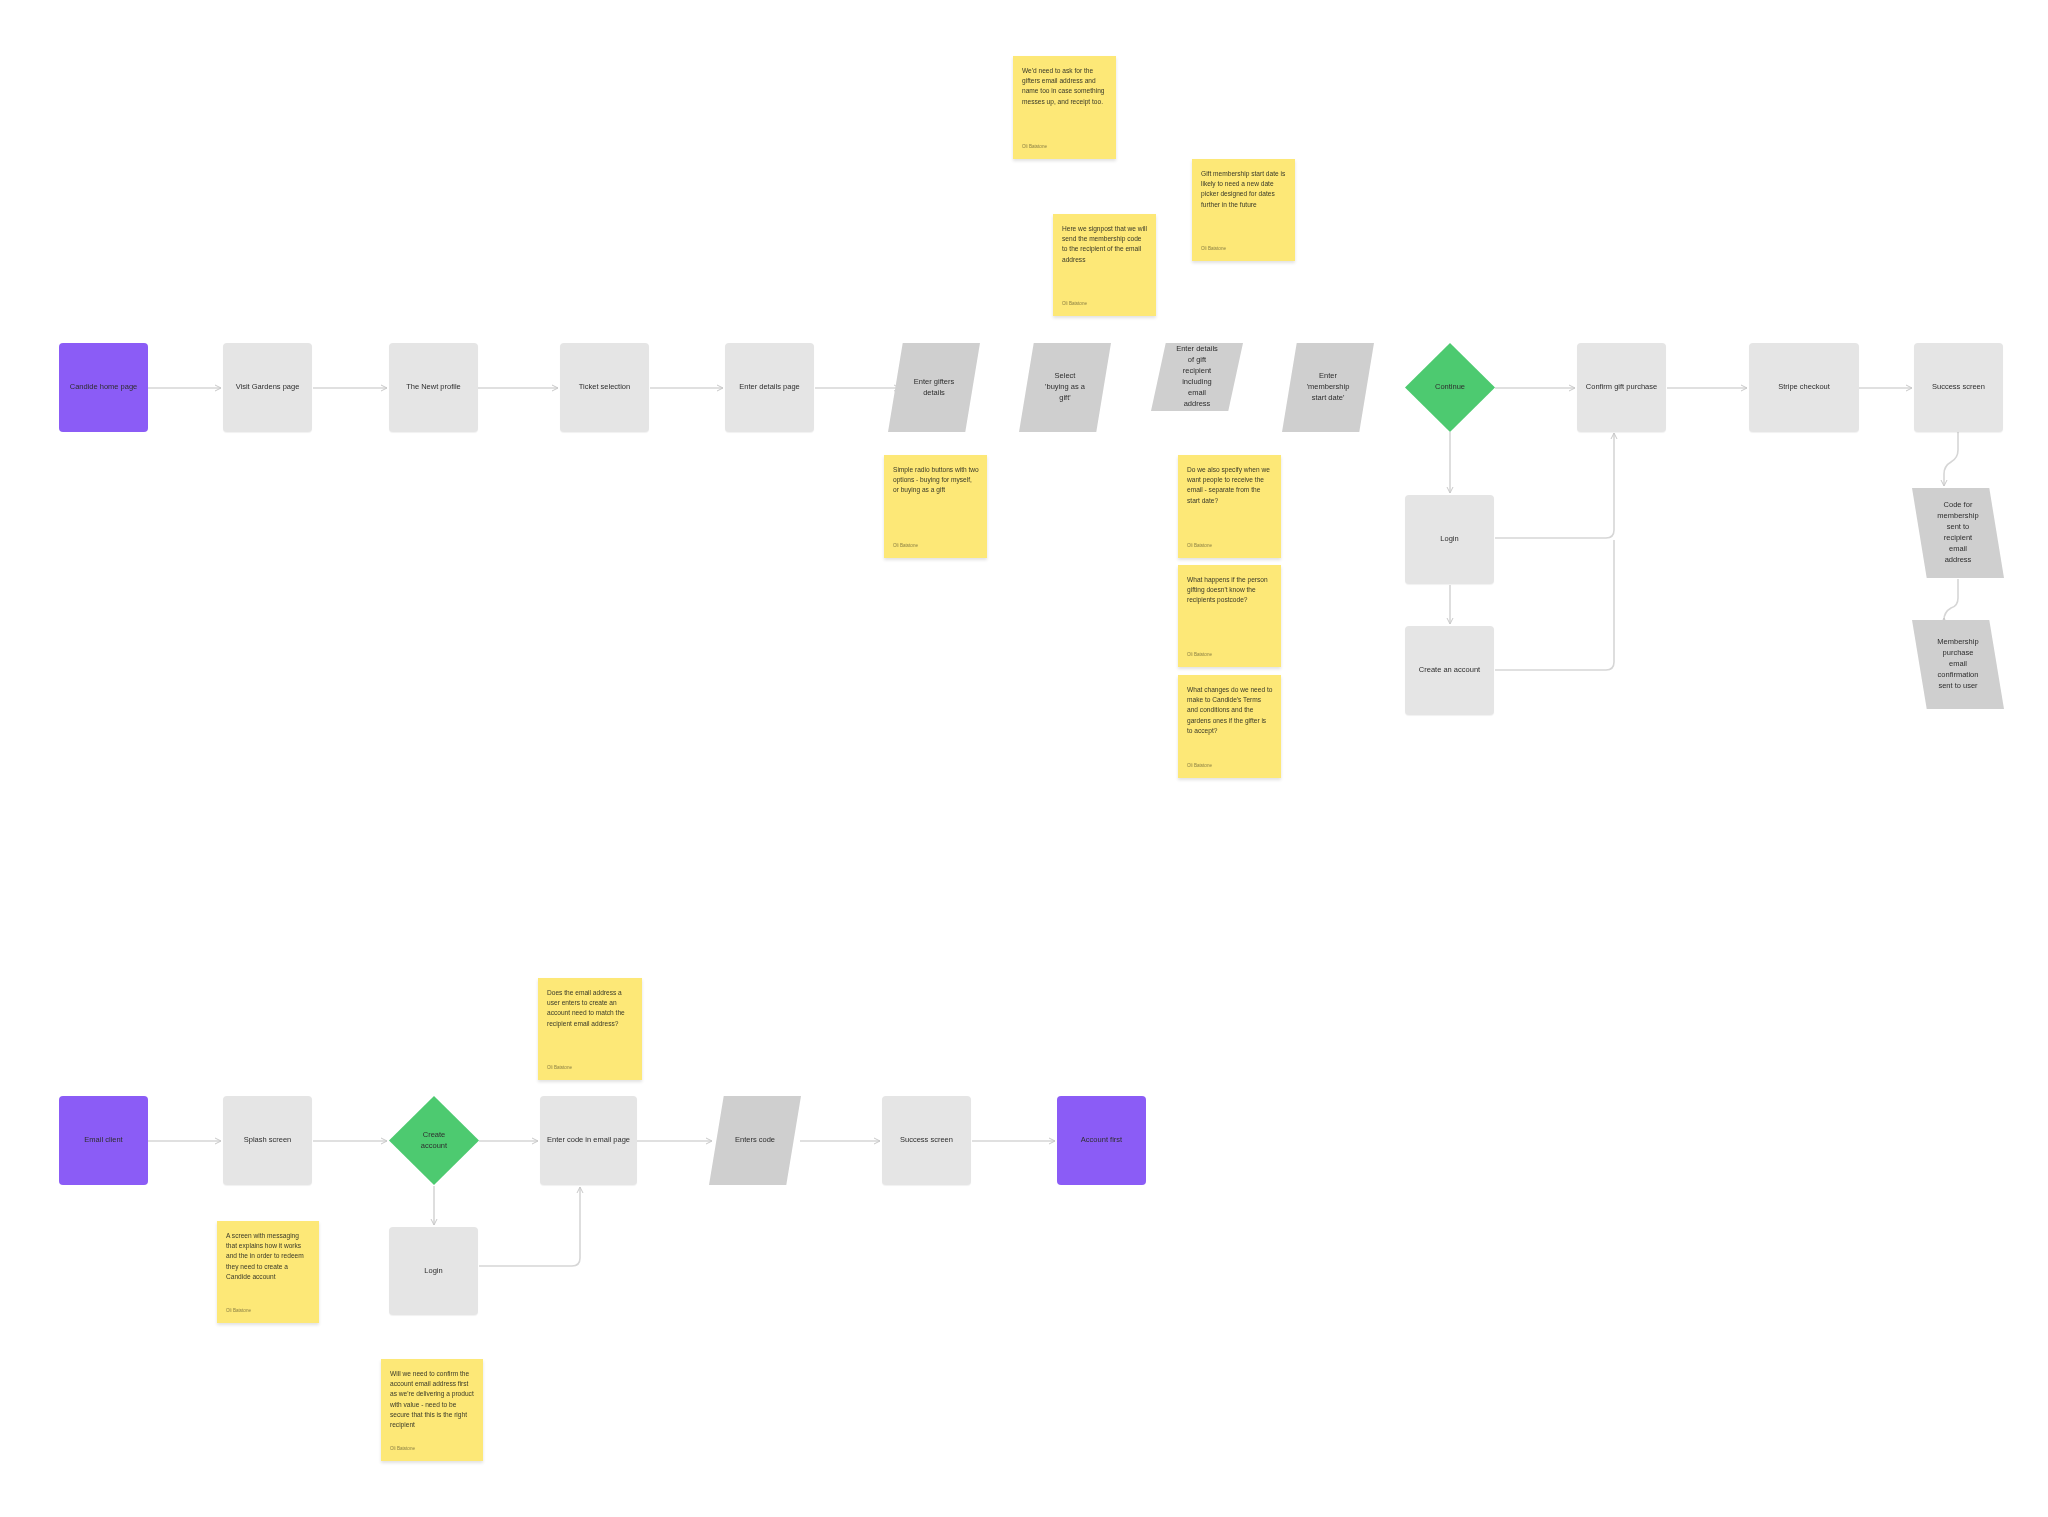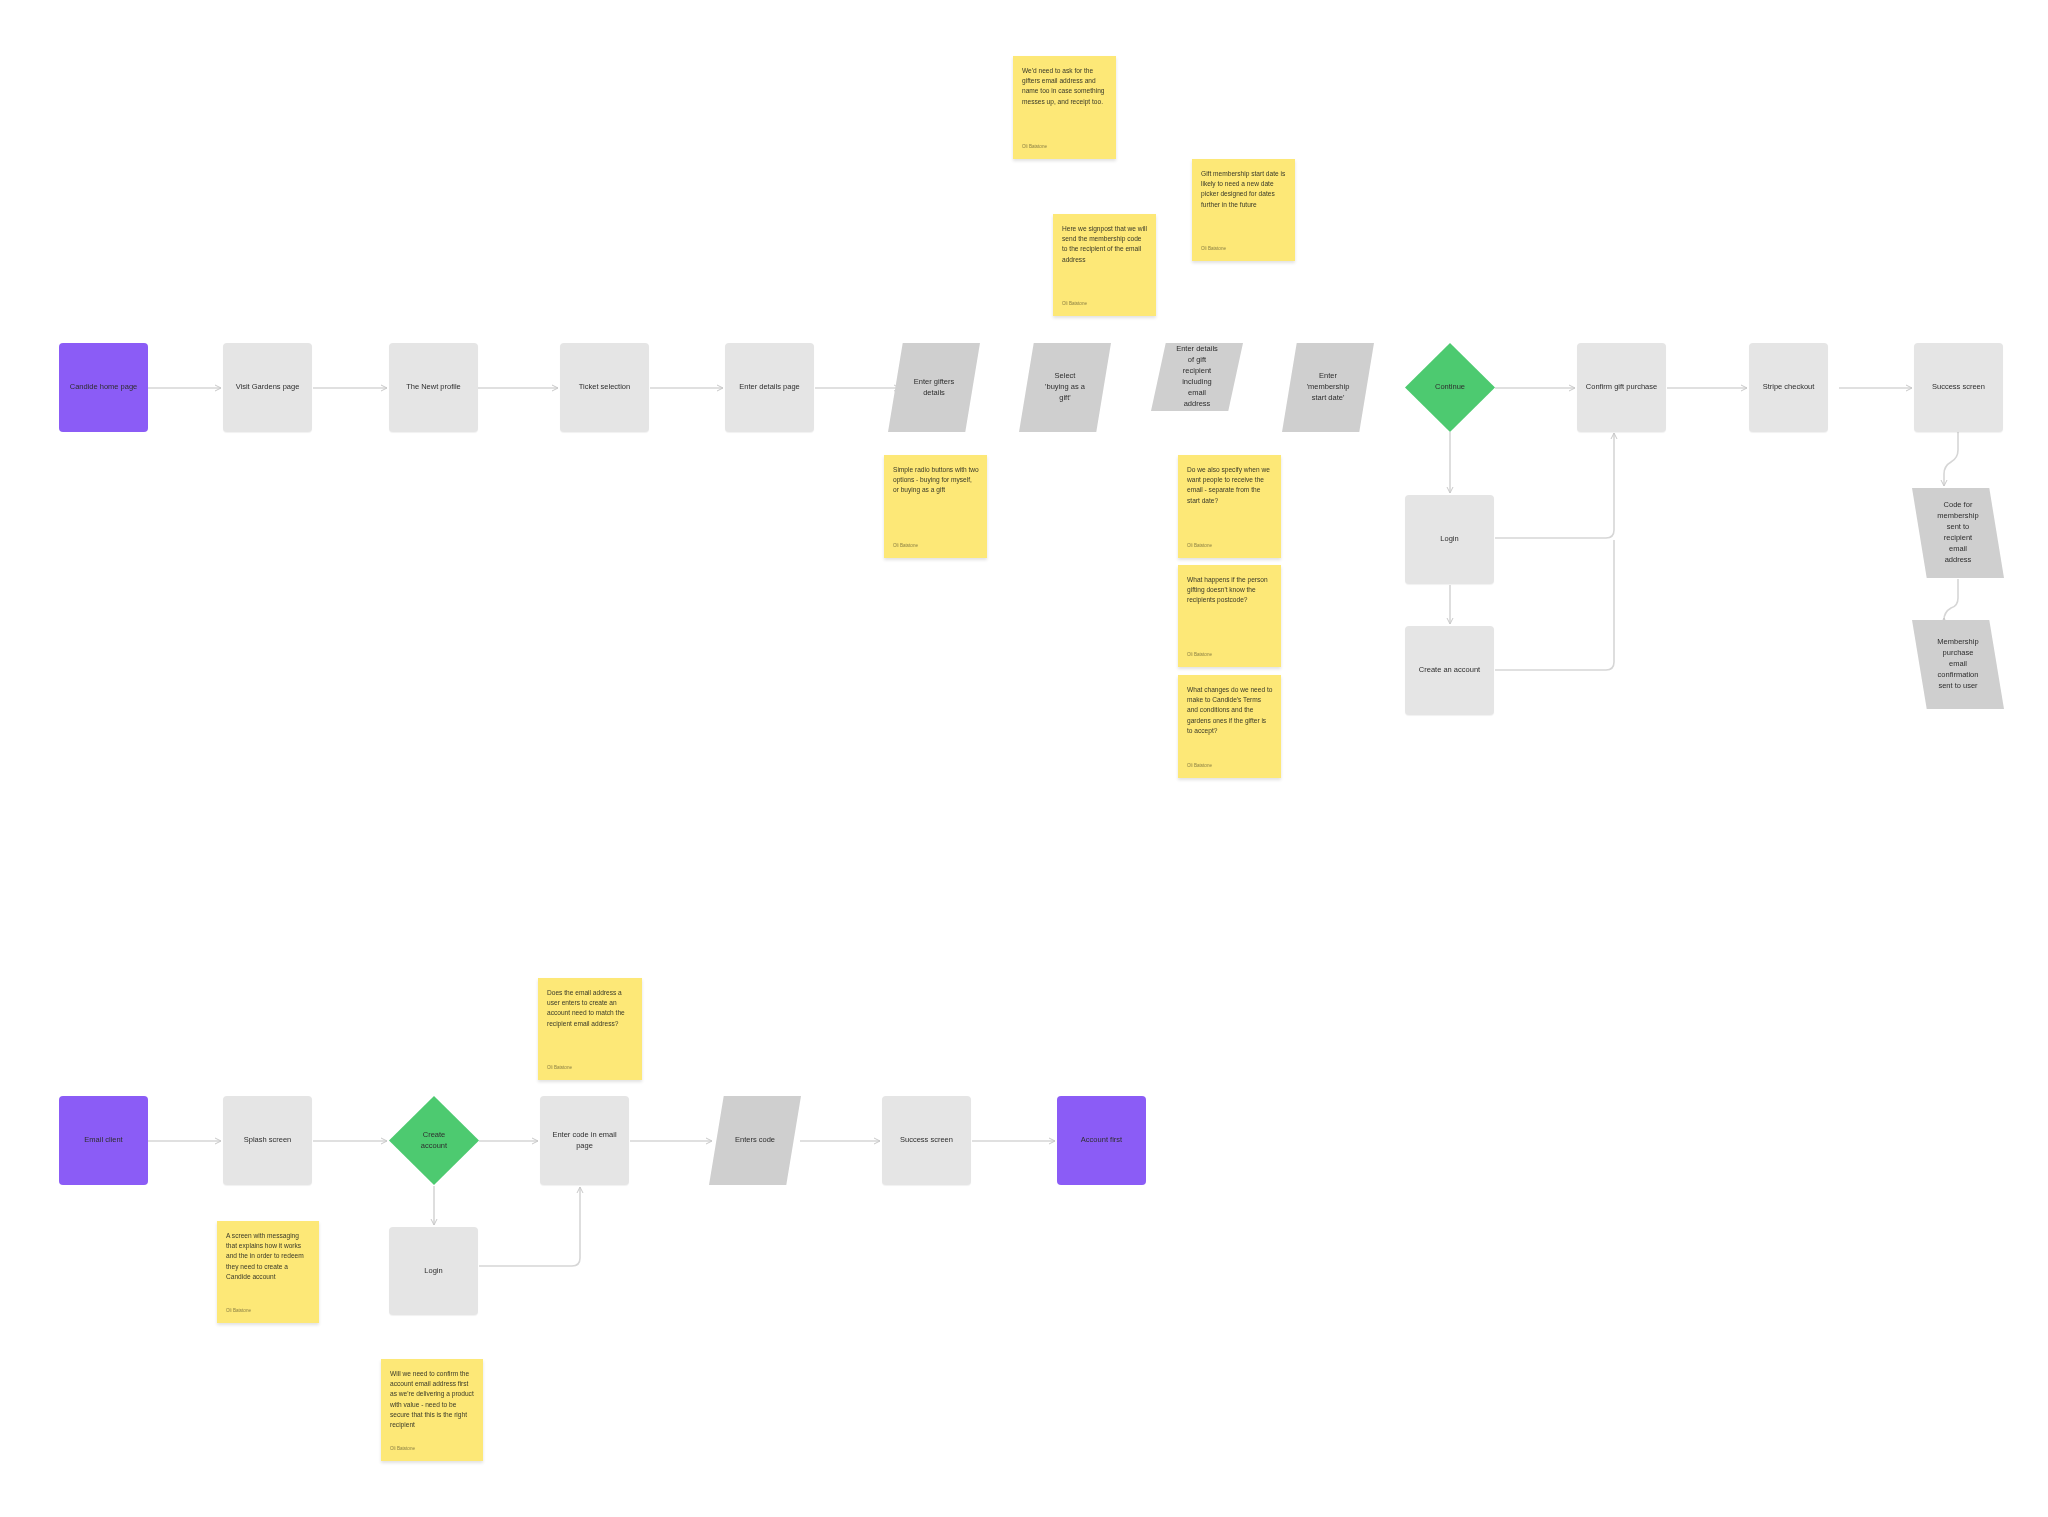--- a/index.html
+++ b/index.html
@@ -97,21 +97,21 @@
     <div class="shape"></div>
     <span class="lbl">Enter 'membership start date'</span>
   </div>
   <div class="node diamond" style="left:1405px; top:343px; width:90px; height:89px;">
     <div class="shape"></div>
     <span class="lbl">Continue</span>
   </div>
   <div class="node rect" style="left:1577px; top:343px; width:89px; height:89px;">
     <span class="lbl">Confirm gift purchase</span>
   </div>
-  <div class="node rect" style="left:1749px; top:343px; width:79px; height:89px;">
+  <div class="node rect" style="left:1749px; top:343px; width:110px; height:89px;">
     <span class="lbl">Stripe checkout</span>
   </div>
   <div class="node rect" style="left:1914px; top:343px; width:89px; height:89px;">
     <span class="lbl">Success screen</span>
   </div>
   <div class="node rect" style="left:1405px; top:495px; width:89px; height:89px;">
     <span class="lbl">Login</span>
   </div>
   <div class="node rect" style="left:1405px; top:626px; width:89px; height:89px;">
     <span class="lbl">Create an account</span>
@@ -158,21 +158,21 @@
   <div class="node terminal" style="left:59px; top:1096px; width:89px; height:89px;">
     <span class="lbl">Email client</span>
   </div>
   <div class="node rect" style="left:223px; top:1096px; width:89px; height:89px;">
     <span class="lbl">Splash screen</span>
   </div>
   <div class="node diamond" style="left:389px; top:1096px; width:90px; height:89px; padding:6px 22px;">
     <div class="shape"></div>
     <span class="lbl">Create account</span>
   </div>
-  <div class="node rect" style="left:540px; top:1096px; width:89px; height:89px;">
+  <div class="node rect" style="left:540px; top:1096px; width:97px; height:89px;">
     <span class="lbl">Enter code in email page</span>
   </div>
   <div class="node para-wrap para-r" style="left:709px; top:1096px; width:92px; height:89px; padding:6px 24px;">
     <div class="shape"></div>
     <span class="lbl">Enters code</span>
   </div>
   <div class="node rect" style="left:882px; top:1096px; width:89px; height:89px;">
     <span class="lbl">Success screen</span>
   </div>
   <div class="node terminal" style="left:1057px; top:1096px; width:89px; height:89px;">

